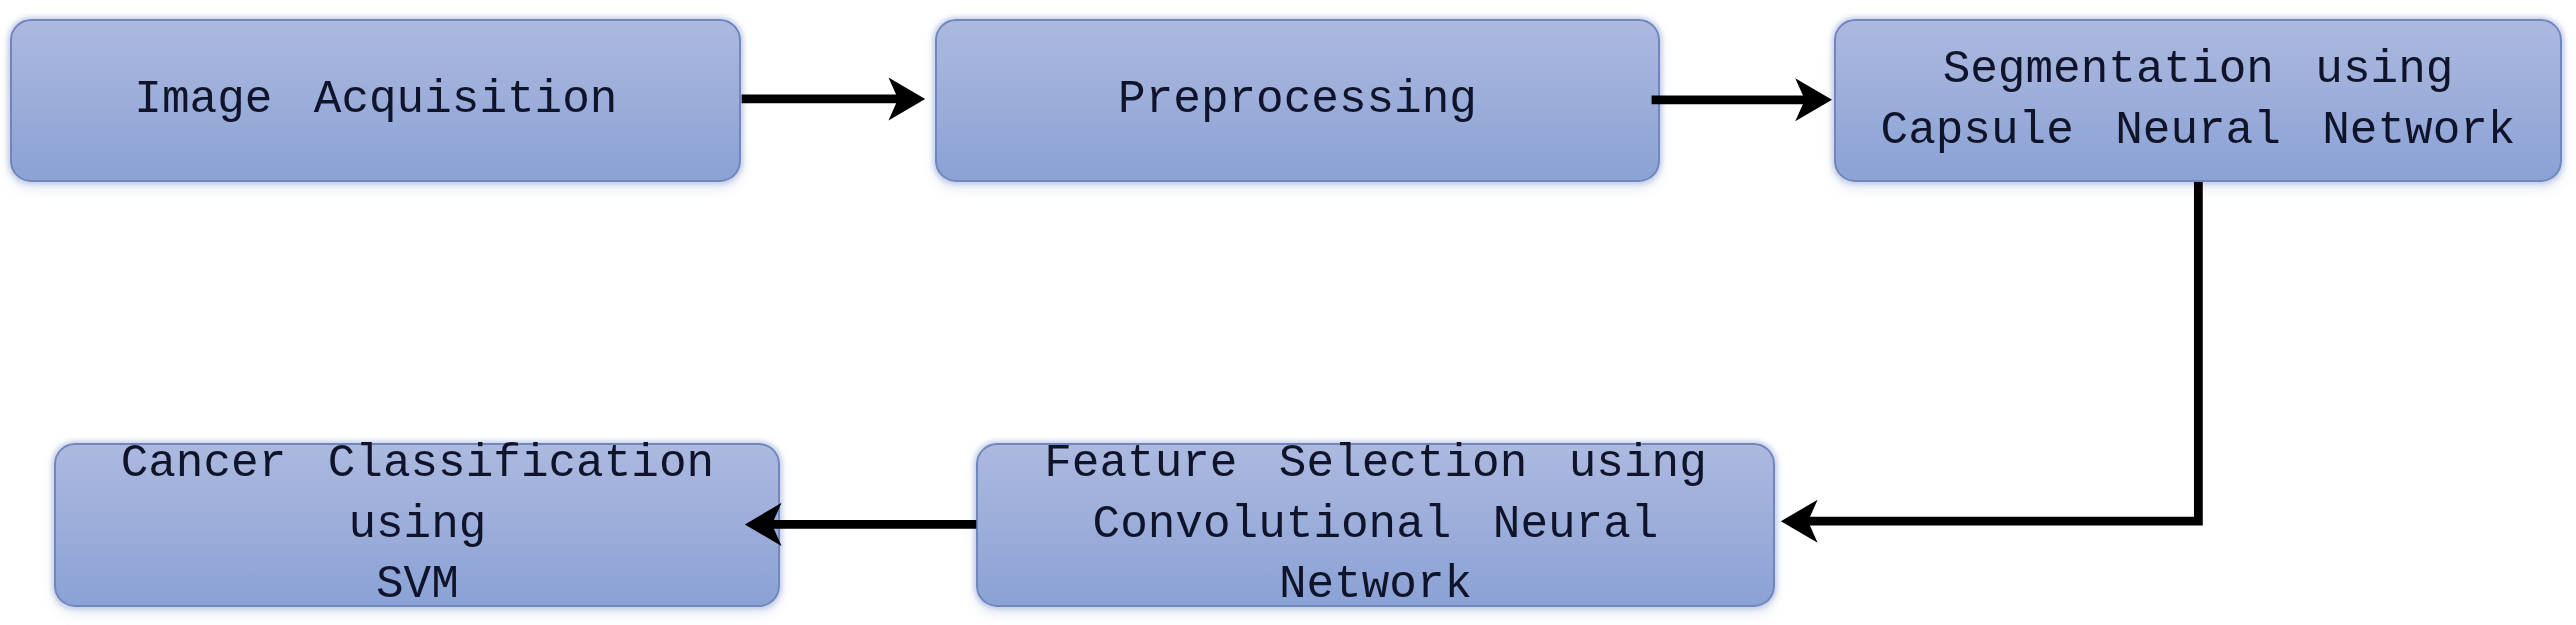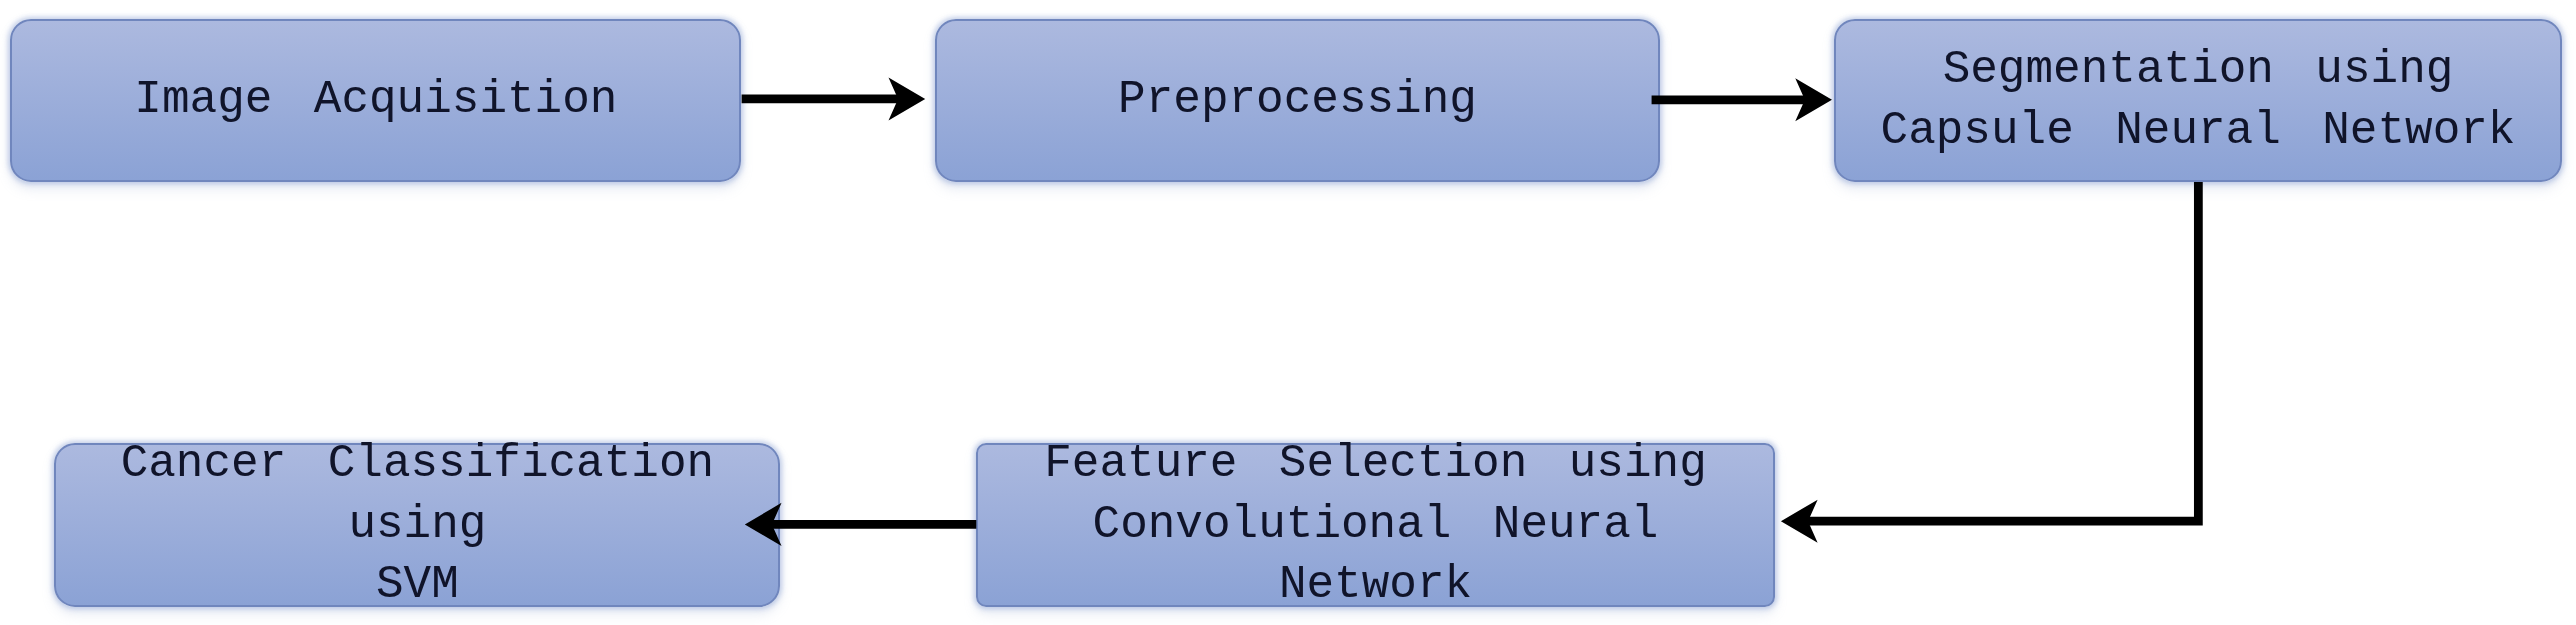--- a/index.html
+++ b/index.html
@@ -37,21 +37,21 @@
     font-size: 46px;
     line-height: 1.32;
     word-spacing: 0.30em;
     white-space: pre-line;
   }
   
   .n1 { left: 10.4px;   top: 19px;  width: 731px;  height: 163px; }
   .n2 { left: 927px; top: 19px;  width: 725px;  height: 163px; margin-left: 8px; }
   .n3 { left: 1834px; top: 19px;  width: 728px;  height: 163px; justify-content: center; }
   .n4 { left: 14.4px;   top: 443px; width: 726px;  height: 164px; margin-left: 40px; }
-  .n5 { left: 976px; top: 443px; width: 799px; height: 164px; border-radius: 10px; }
+  .n5 { left: 976px; top: 443px; width: 799px; height: 164px; }
   .connectors {
     position: absolute;
     left: 0; top: 0;
     width: 2576px; height: 625px;
     pointer-events: none;
   }
   .connectors .stroke { stroke: var(--arrow); stroke-width: 11; fill: none; }
   .connectors .head   { fill: var(--arrow); stroke: none; }
 </style>
 </head>

